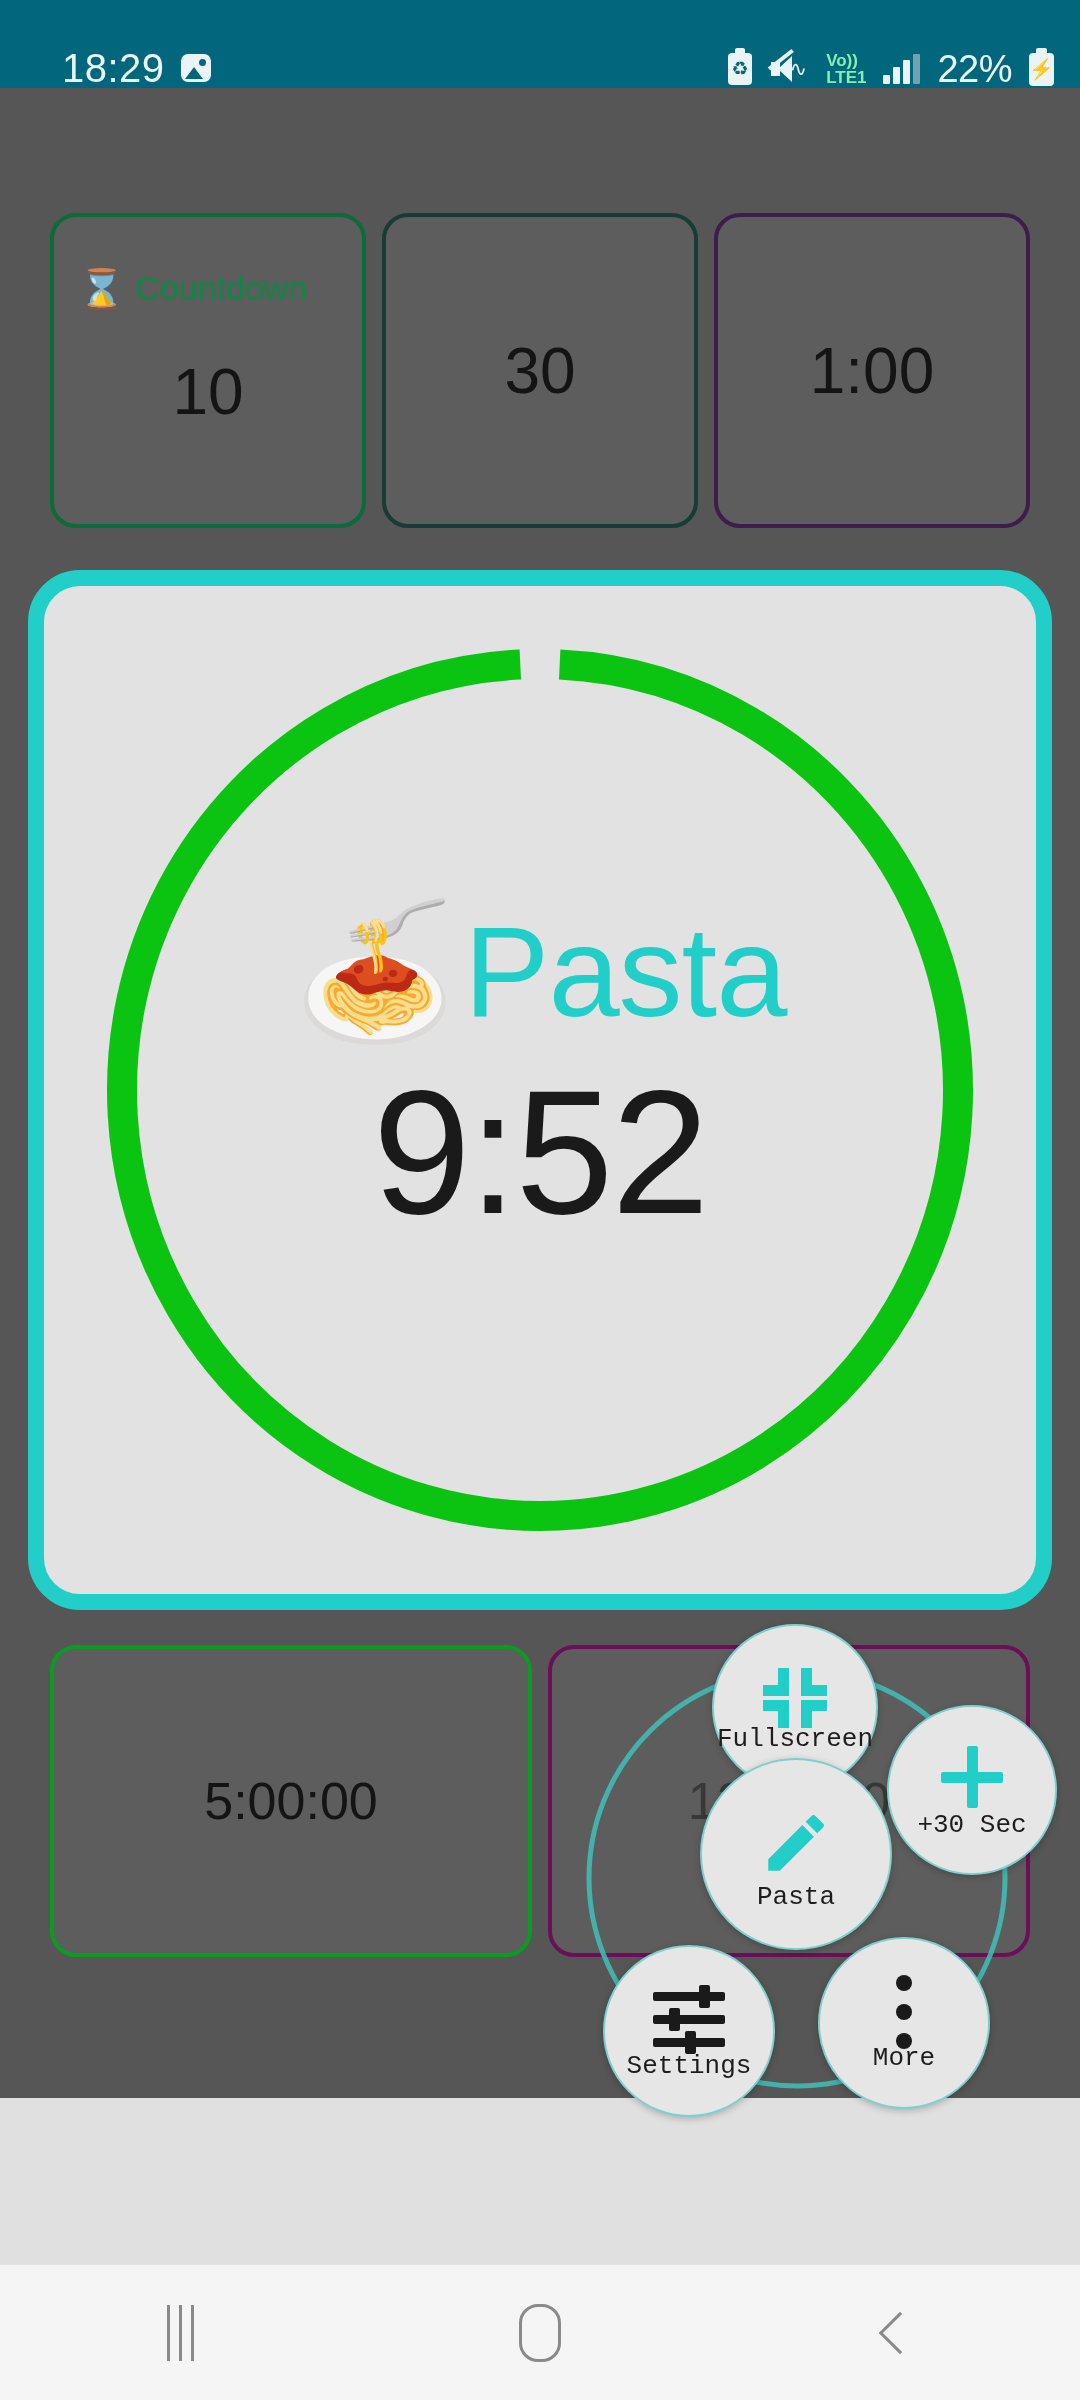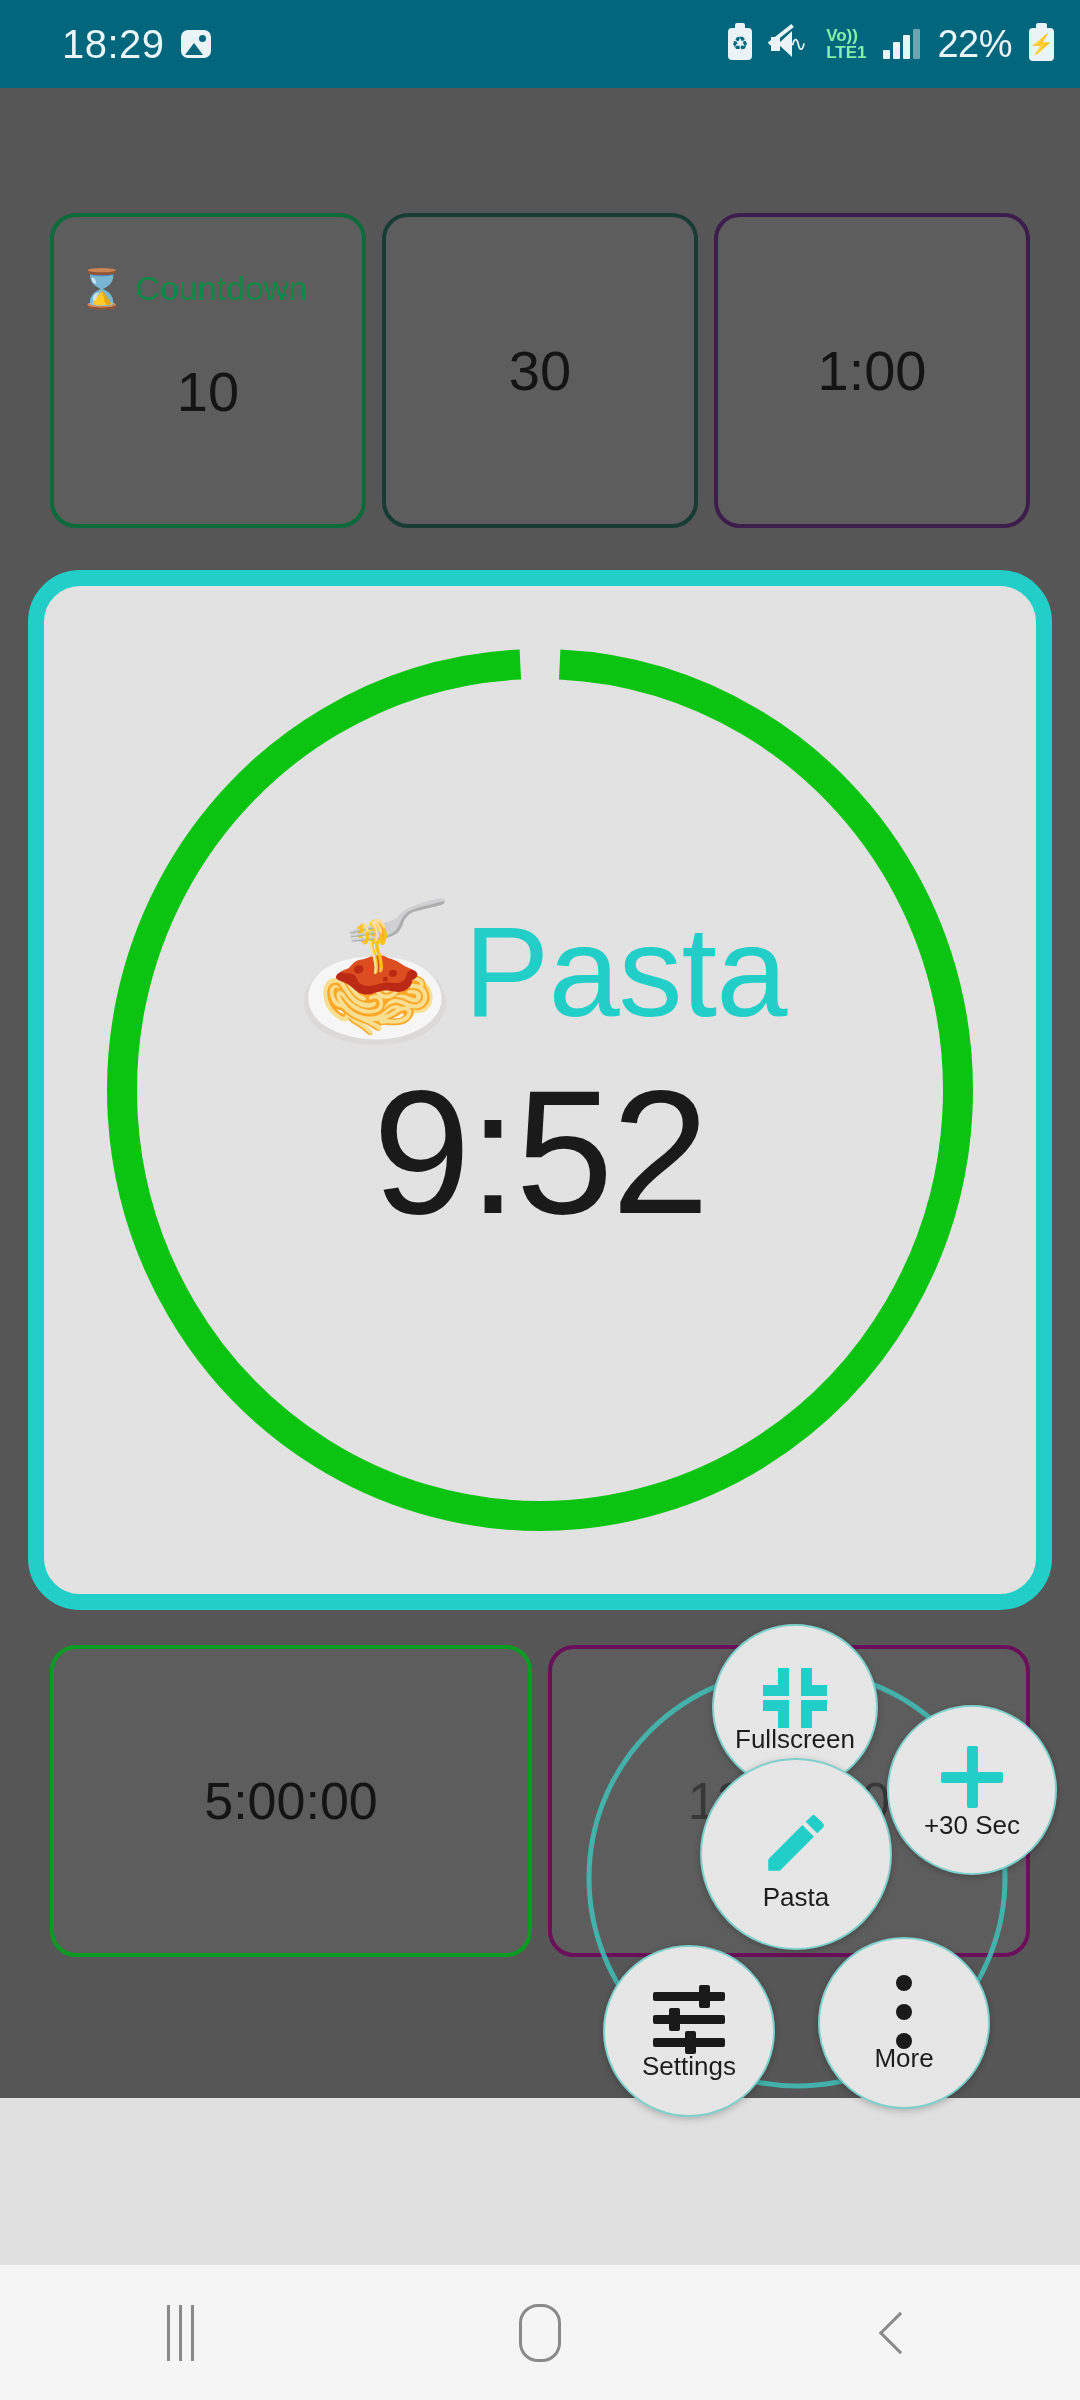--- a/index.html
+++ b/index.html
@@ -8,21 +8,21 @@
     font-family:"Liberation Sans", sans-serif;
     background:#565656;
     position:relative;
     overflow:hidden;
   }
 
   
   #status-bar{
     position:absolute; left:0; top:0; width:1080px; height:88px;
     background:#02667d;
-    display:flex; align-items:center; justify-content:space-between;
+    display:flex; align-items:flex-end; justify-content:space-between;
     padding:0 26px 0 62px;
   }
   #status-left{ display:flex; align-items:center; gap:16px; }
   #clock{ color:#eaf4f7; font-size:40px; letter-spacing:.5px; line-height:1; }
   .sb-ico{ display:inline-block; }
   
   .ic-gallery{
     width:30px; height:28px; background:#eaf4f7; border-radius:7px;
     position:relative; overflow:hidden;
   }
@@ -103,21 +103,21 @@
     position:relative;
     display:flex; align-items:center; justify-content:center;
   }
   .preset-label{
     position:absolute; left:24px; top:52px;
     display:flex; align-items:center; gap:10px;
     font-size:34px; color:#0b8a46;
   }
   .preset-label .emoji{ font-size:38px; line-height:1; }
   .preset-value{
-    font-size:56px; color:#141414; letter-spacing:0px;
+    font-size:64px; color:#141414; letter-spacing:0px;
   }
   .preset-value.small{ font-size:52px; }
 
   
   #timer-card{
     position:absolute; left:28px; top:482px; width:1024px; height:1040px;
     border-radius:52px; border:16px solid #22cfc8;
     background:#e2e2e2;
     display:flex; align-items:center; justify-content:center;
   }
@@ -142,20 +142,21 @@
   
   #fab-layer{ position:absolute; left:0; top:0; width:1080px; height:2010px; z-index:5; }
   #fab-arc{ position:absolute; left:0; top:0; width:1080px; height:2010px; }
   .fab{
     position:absolute;
     border-radius:50%;
     background:#e6e6e6;
     border:2px solid #7fd0cc;
     display:flex; flex-direction:column; align-items:center; justify-content:center;
     box-shadow:0 2px 7px rgba(0,0,0,.22);
+    font-family:Liberation Mono, monospace;
   }
   .fab .fab-label{
     position:absolute; left:0; right:0;
     font-size:26px; color:#1d1d1d; text-align:center;
   }
   .fab-ico{ position:relative; }
 
   #fab-fullscreen{ left:712px; top:1536px; width:166px; height:166px; }
   #fab-fullscreen .fab-label{ top:98px; }
   #fab-minus{ left:534px; top:1612px; width:172px; height:172px; }

